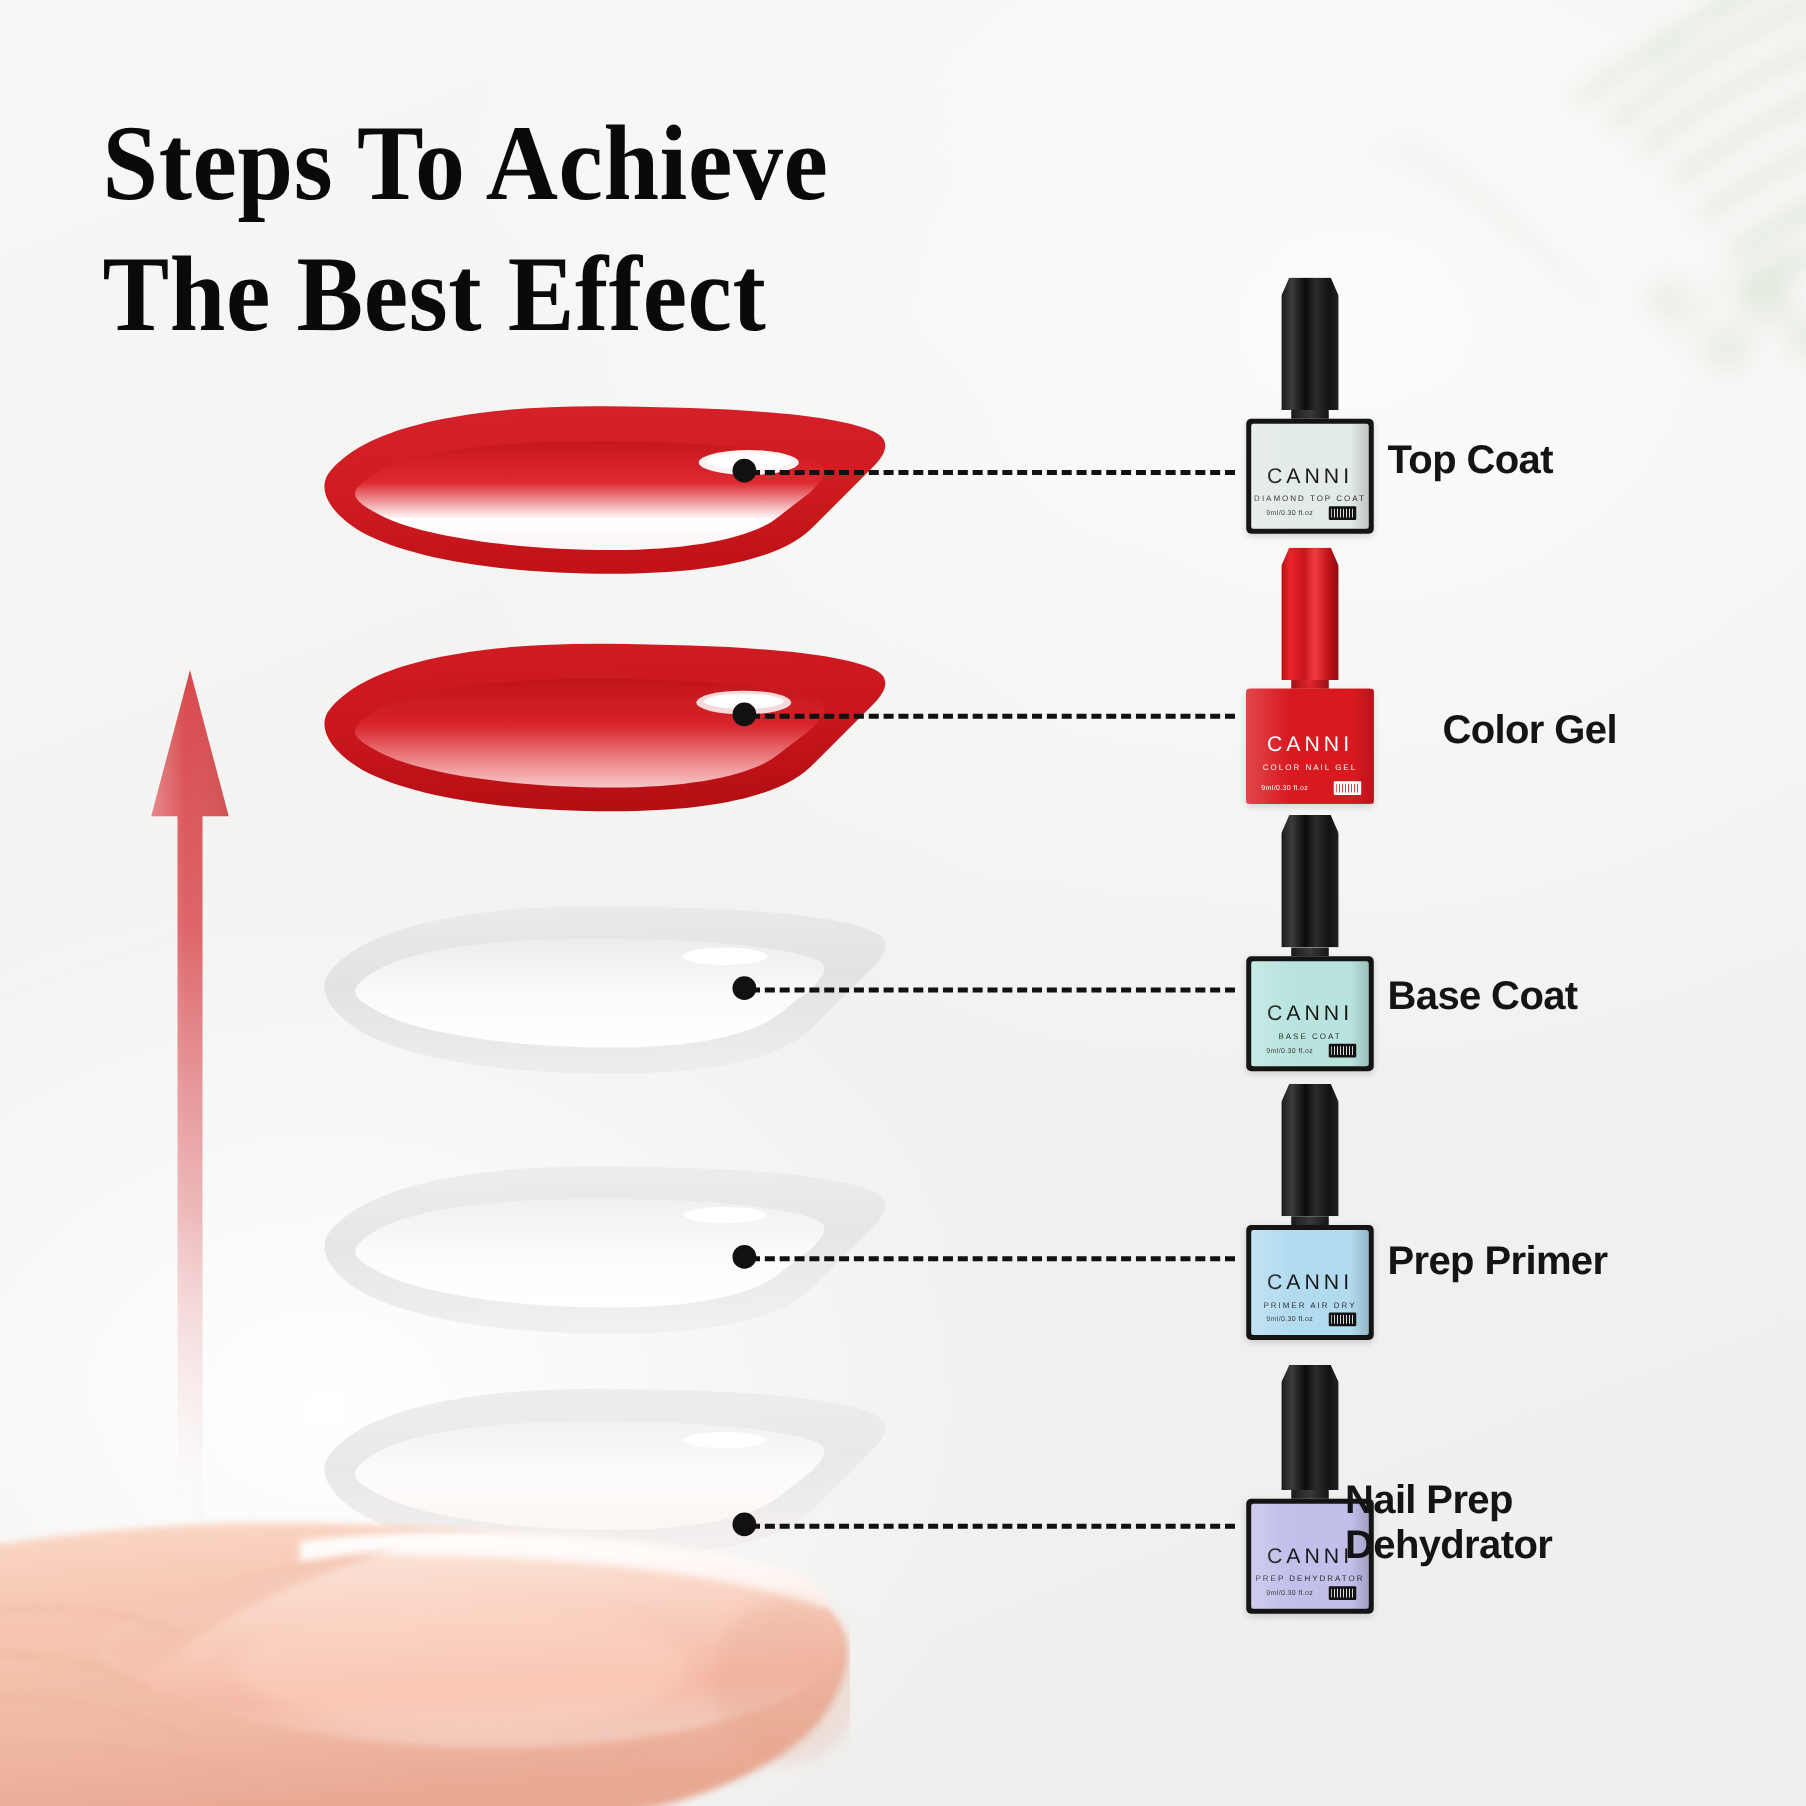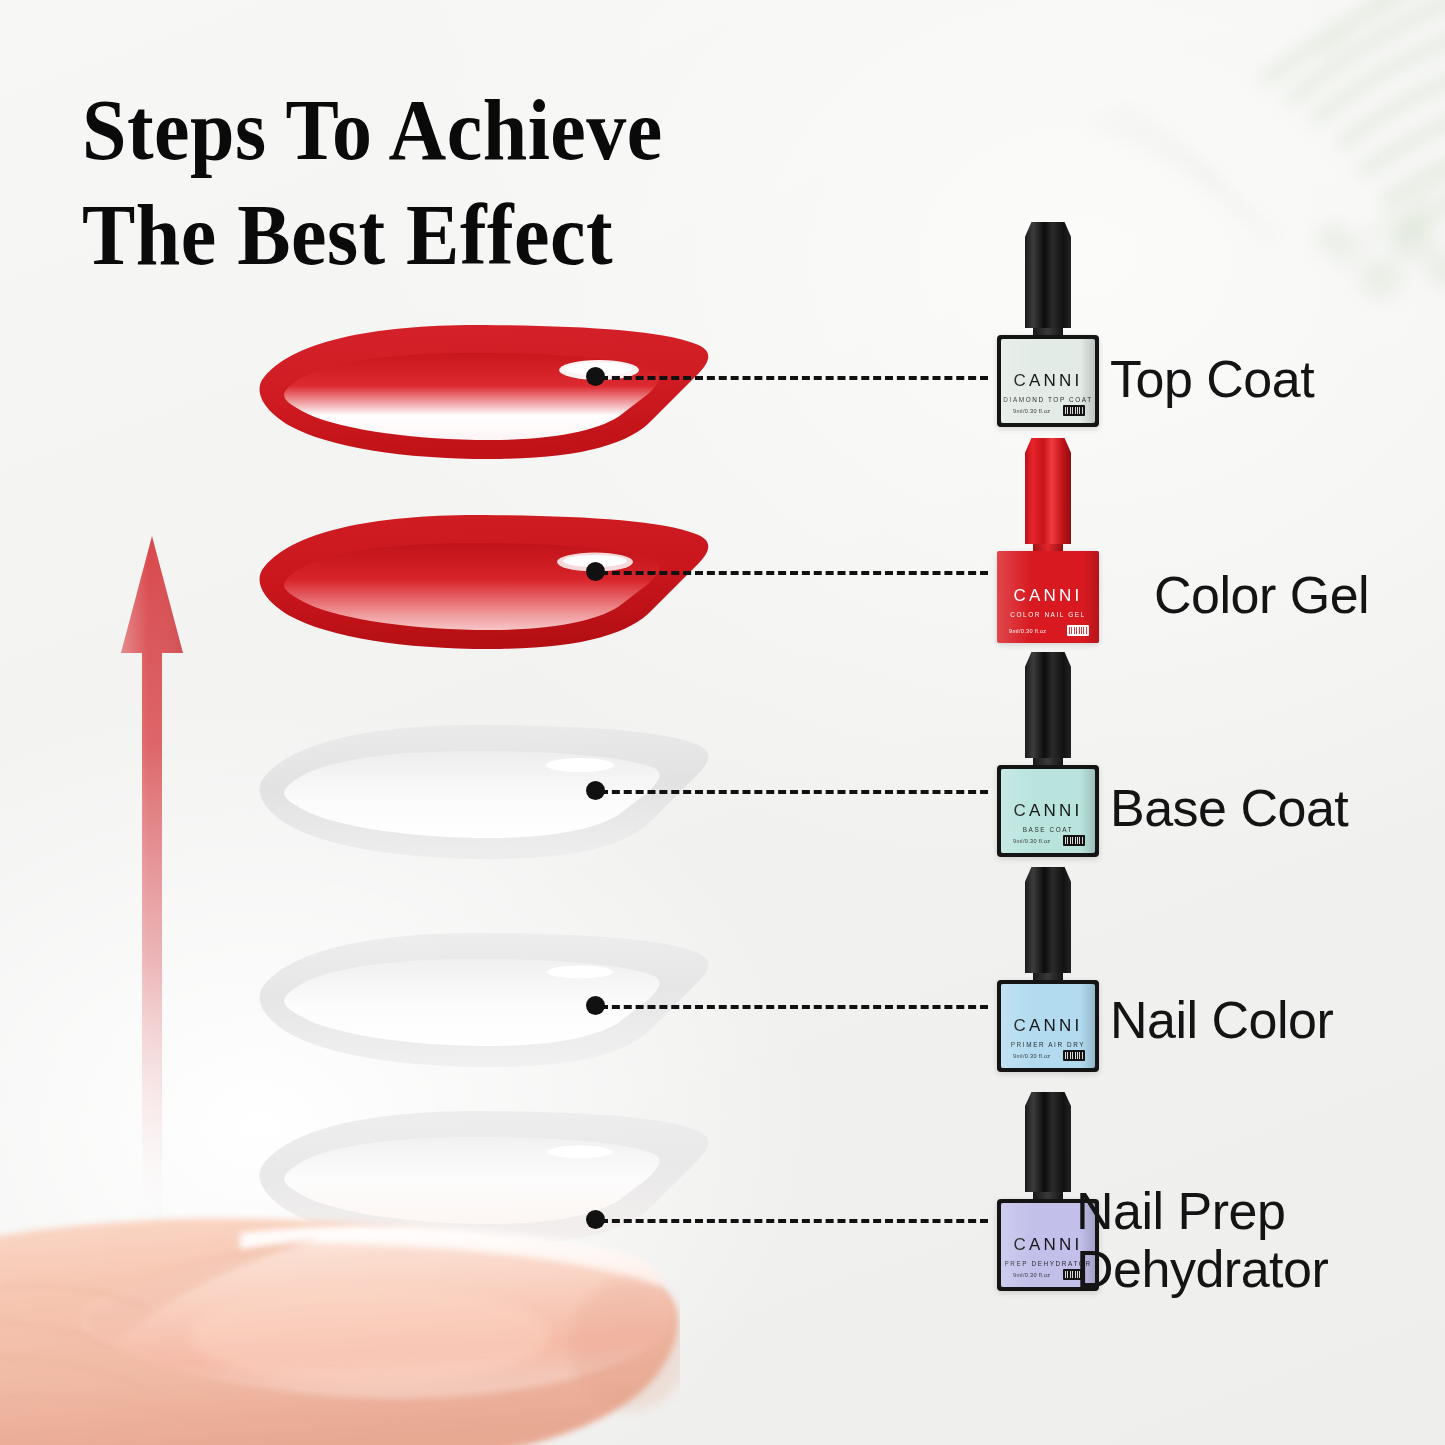--- a/index.html
+++ b/index.html
@@ -61,22 +61,22 @@
   .leader-dot{
     position:absolute;
     width:19px; height:19px;
     border-radius:50%;
     background:#111;
   }
 
   .label{
     position:absolute;
     font-family:"Liberation Sans", sans-serif;
-    font-weight:400;
-    font-size:52px;
+    font-weight:700;
+    font-size:32px;
     line-height:1.12;
     letter-spacing:-0.5px;
     color:#141414;
     white-space:pre-line;
   }
 
   
   .bottle{ position:absolute; width:102px; }
   .cap{
     position:relative;
@@ -427,21 +427,21 @@
       <div class="face" style="background:#b2dbf0;">
         <div class="brand">CANNI</div>
         <div class="variant">PRIMER AIR DRY</div>
         <div class="volume">9ml/0.30 fl.oz</div>
         <div class="stamp"></div>
         <div class="gloss"></div>
           <div class="gloss-r"></div>
       </div>
     </div>
   </div>
-  <div class="label" style="left:1110px; top:991px;">Nail Color</div>
+  <div class="label" style="left:1110px; top:991px;">Prep Primer</div>
 
   <div class="blob" style="top:1108px;">
     <svg width="470" height="155" viewBox="0 0 470 155">
       <defs>
         <linearGradient id="nd-out" x1="0" y1="0" x2="0.1" y2="1">
           <stop offset="0%" stop-color="#eeeeee"></stop>
           <stop offset="48%" stop-color="#e9e9e9"></stop>
           <stop offset="100%" stop-color="#f3efee"></stop>
         </linearGradient>
         <linearGradient id="nd-in" x1="0" y1="0" x2="0" y2="1">

